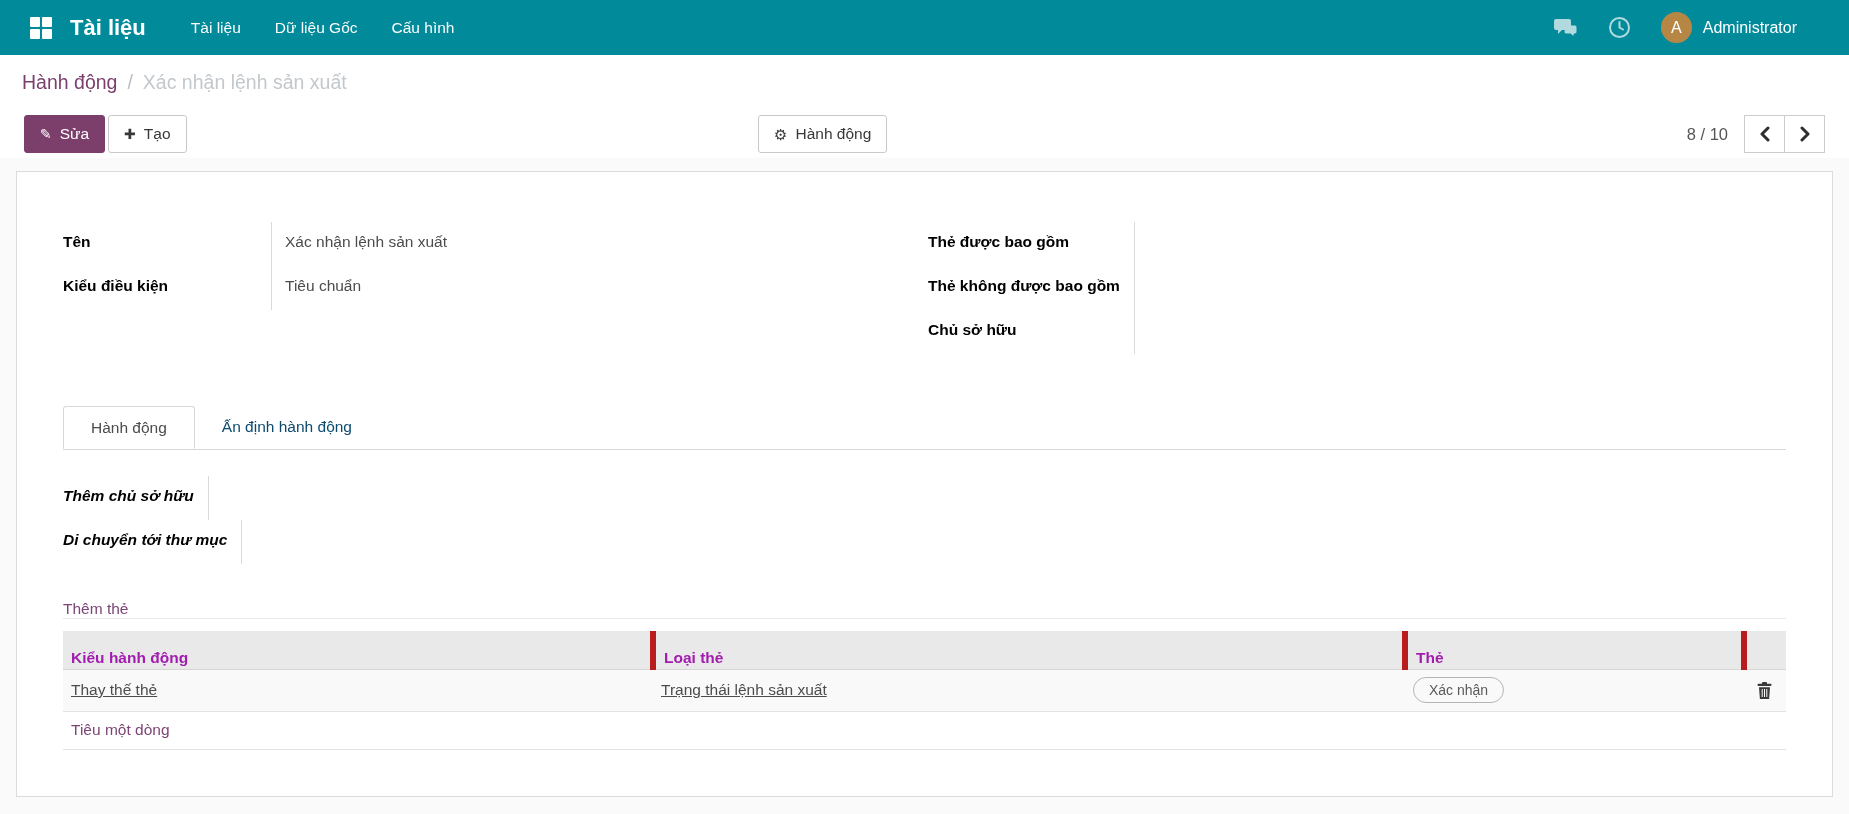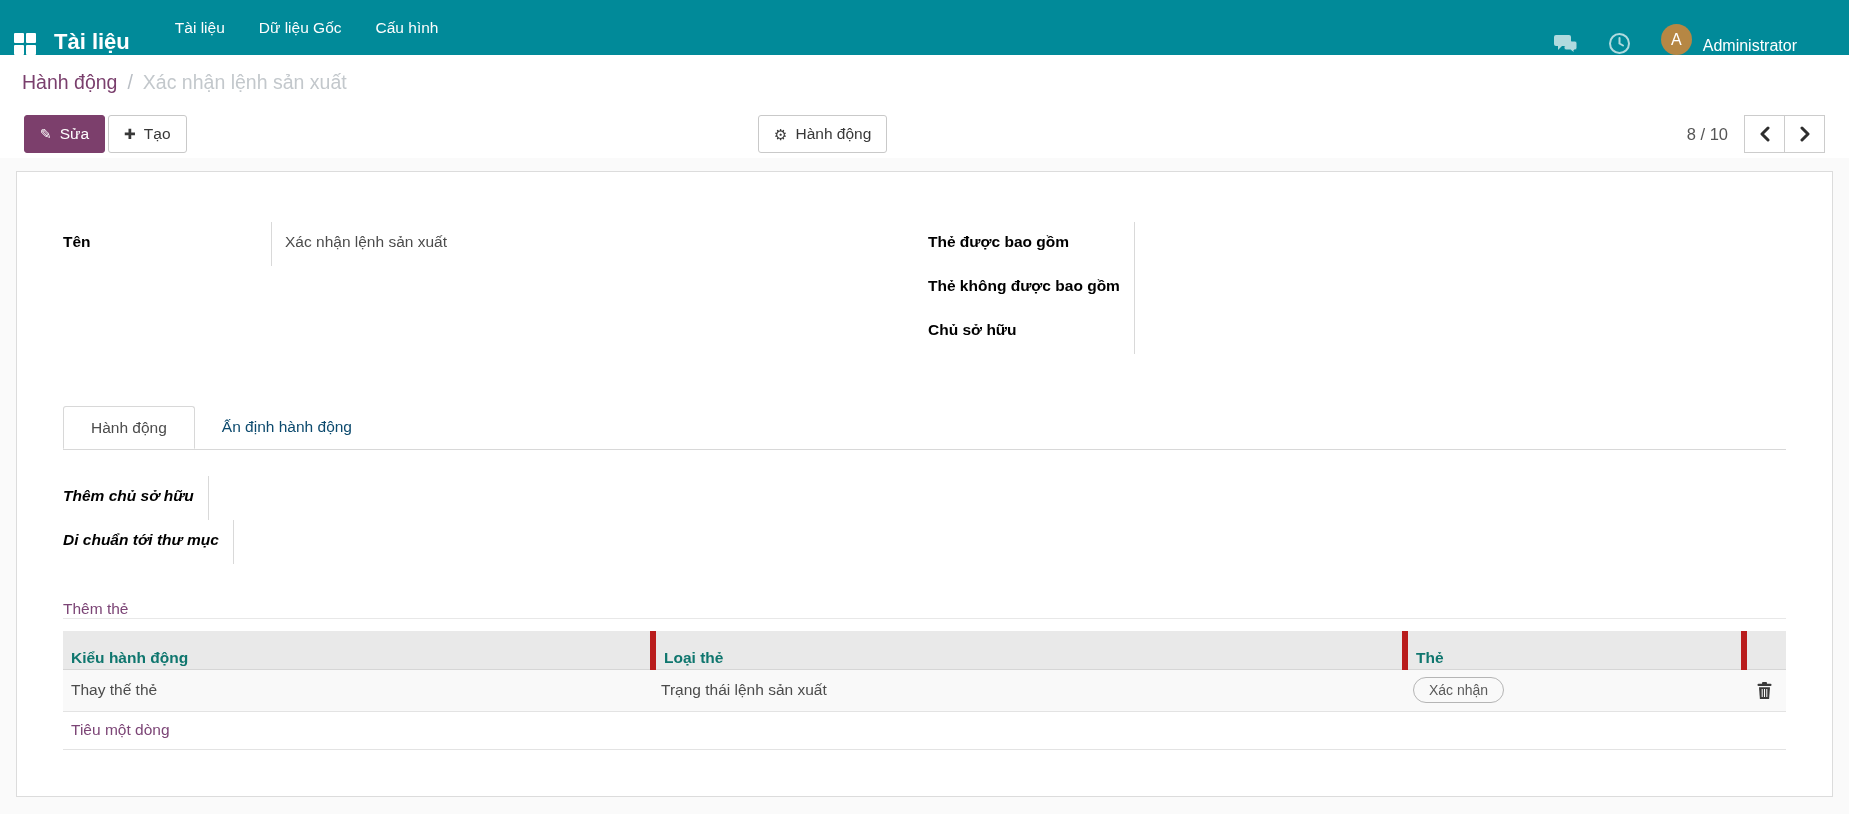--- a/index.html
+++ b/index.html
@@ -6,21 +6,21 @@
   html,body { width:1849px; height:814px; overflow:hidden; }
   body {
     font-family: "Liberation Sans", "DejaVu Sans", sans-serif;
     background:#ffffff; color:#4c4c4c;
   }
   #app { position:relative; width:1849px; height:814px; }
 
   
   .navbar {
     height:55px; background:#018a99; color:#fff;
-    display:flex; align-items:flex-end; padding:0 52px 0 14px;
+    display:flex; align-items:center; padding:0 52px 0 30px;
   }
   .apps-icon { width:22px; height:22px; display:grid; grid-template-columns:10px 10px; grid-template-rows:10px 10px; gap:2px; cursor:pointer; }
   .apps-icon span { background:#fff; border-radius:1px; }
   .brand { font-size:22px; font-weight:bold; margin:0 28px 0 18px; cursor:pointer; }
   .nav-item { font-size:15.5px; padding:0 17px; line-height:55px; cursor:pointer; color:#fdfdfd; }
   .nav-spacer { flex:1; }
   .nav-icon { margin-right:30px; cursor:pointer; display:flex; align-items:center; opacity:.85; }
   .avatar {
     width:31px; height:31px; border-radius:50%; background:#b68744; color:#fff;
     display:flex; align-items:center; justify-content:center;
@@ -89,26 +89,26 @@
   .tab.inactive { color:#0c4a6e; }
 
   .tab-fields { margin-top:26px; width:865px;font-style:italic; }
 
   .link-purple { color:#7c4576; font-size:15.5px; cursor:pointer; display:inline-block; }
   .add-tag-wrap { margin-top:36px; padding-bottom:0; border-bottom:1px solid #e8e8e8; }
 
   
   .tags-table { width:100%; margin-top:12px; border-collapse:collapse; table-layout:fixed; }
   .tags-table th {
-    background:#e9e9e9; text-align:left; font-size:15.5px; font-weight:bold; color:#0f766e;
+    background:#e9e9e9; text-align:left; font-size:15.5px; font-weight:bold; color:#a21caf;
     height:38px; padding:16px 10px 0 8px; border-bottom:1px solid #d6d6d6;
   }
   .tags-table th + th { border-left:6px solid #b91c1c; }
   .tags-table td { height:42px; padding:0 10px 0 8px; font-size:15.5px; color:#4c4c4c; }
-  .tags-table tbody tr { background:#f9f9f9; border-bottom:1px solid #e3e3e3; }
+  .tags-table tbody tr { background:#f9f9f9; border-bottom:1px solid #e3e3e3;text-decoration:underline; }
   .tags-table tr.add-row { background:#fff; border-bottom:1px solid #e3e3e3; }
   .tags-table tr.add-row td { height:38px; }
   .col-1 { width:590px; } .col-2 { width:752px; } .col-3 { width:auto; } .col-4 { width:42px; }
   .badge-pill {
     display:inline-block; border:1px solid #b5b5b5; border-radius:14px;
     padding:4px 15px; font-size:14px; color:#5a5a5a; background:transparent;
   }
   .trash-btn { cursor:pointer; display:flex; align-items:center; justify-content:center; }
 </style>
 </head>
@@ -180,20 +180,24 @@
 
   <div class="content">
     <div class="card">
 
       <div class="field-groups">
         <div class="group-left">
           <div class="field-row">
             <div class="field-label">Tên</div>
             <div class="field-value">Xác nhận lệnh sản xuất</div>
           </div>
+          <div class="field-row">
+            <div class="field-label">Kiểu điều kiện</div>
+            <div class="field-value">Tiêu chuẩn</div>
+          </div>
         </div>
         <div class="group-right">
           <div class="field-row">
             <div class="field-label">Thẻ được bao gồm</div>
             <div class="field-value"></div>
           </div>
           <div class="field-row">
             <div class="field-label">Thẻ không được bao gồm</div>
             <div class="field-value"></div>
           </div>
@@ -208,21 +212,21 @@
         <div class="tab active">Hành động</div>
         <div class="tab inactive">Ấn định hành động</div>
       </div>
 
       <div class="tab-fields">
         <div class="field-row">
           <div class="field-label">Thêm chủ sở hữu</div>
           <div class="field-value"></div>
         </div>
         <div class="field-row">
-          <div class="field-label">Di chuẩn tới thư mục</div>
+          <div class="field-label">Di chuyển tới thư mục</div>
           <div class="field-value"></div>
         </div>
       </div>
 
       <div class="add-tag-wrap">
         <span class="link-purple">Thêm thẻ</span>
       </div>
 
       <table class="tags-table">
         <thead>

